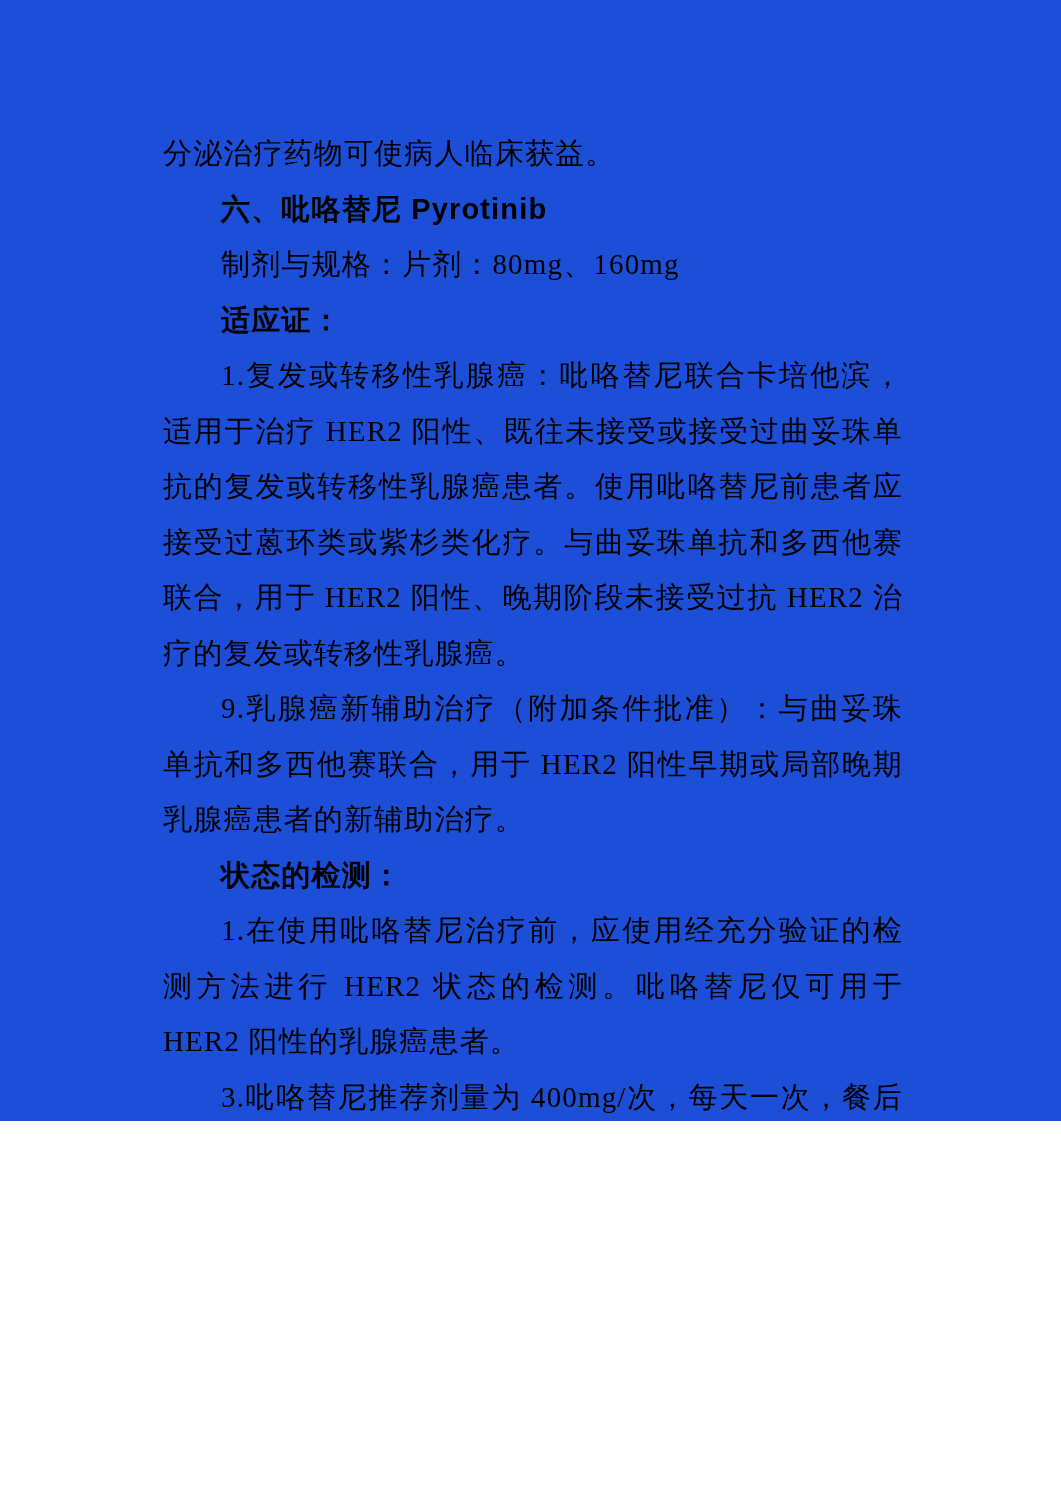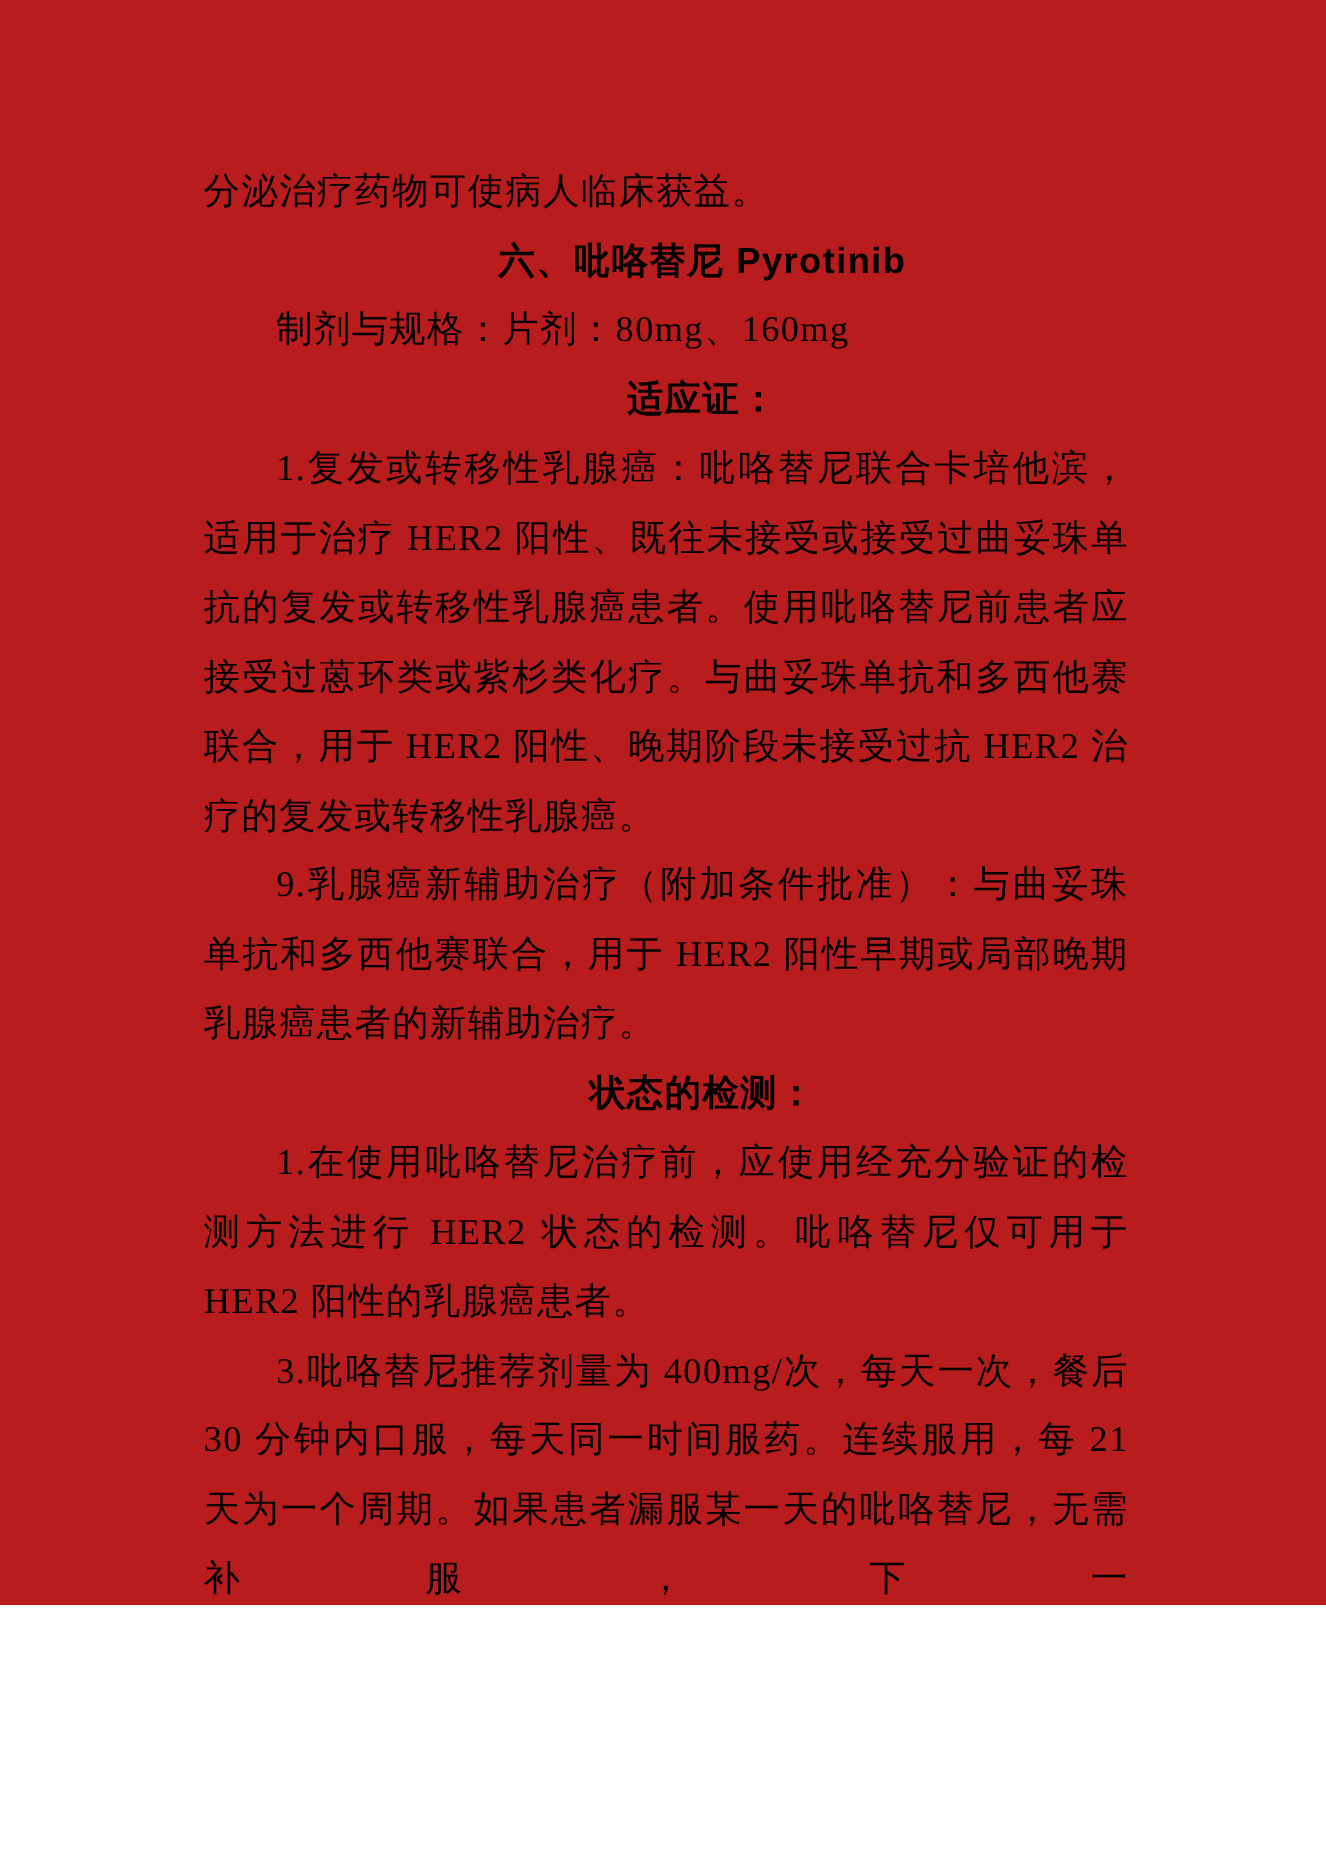--- a/index.html
+++ b/index.html
@@ -3,22 +3,22 @@
 <meta charset="utf-8">
 <style>
   html, body {
     margin: 0;
     padding: 0;
     background: #ffffff;
   }
   .page {
     position: relative;
     width: 1061px;
-    height: 1284px;
-    background: #b91c1c;
+    height: 1121px;
+    background: #1d4ed8;
     overflow: hidden;
     color: #000000;
   }
   .content {
     position: absolute;
     left: 163px;
     top: 126px;
     width: 740px;
     font-family: "Liberation Serif", "DejaVu Serif", serif;
     font-size: 29px;
@@ -29,21 +29,21 @@
   .para {
     margin: 0;
     padding: 0;
   }
   .indent {
     text-indent: 2em;
   }
   .heading {
     font-family: "Liberation Sans", "DejaVu Sans", sans-serif;
     font-weight: bold;
-    text-align: center;
+    text-align: left;
   }
   .label {
     font-family: "Liberation Sans", "DejaVu Sans", sans-serif;
     font-weight: normal;
   }
   .cont {
     text-align-last: justify;
   }
   .footer {
     position: absolute;

